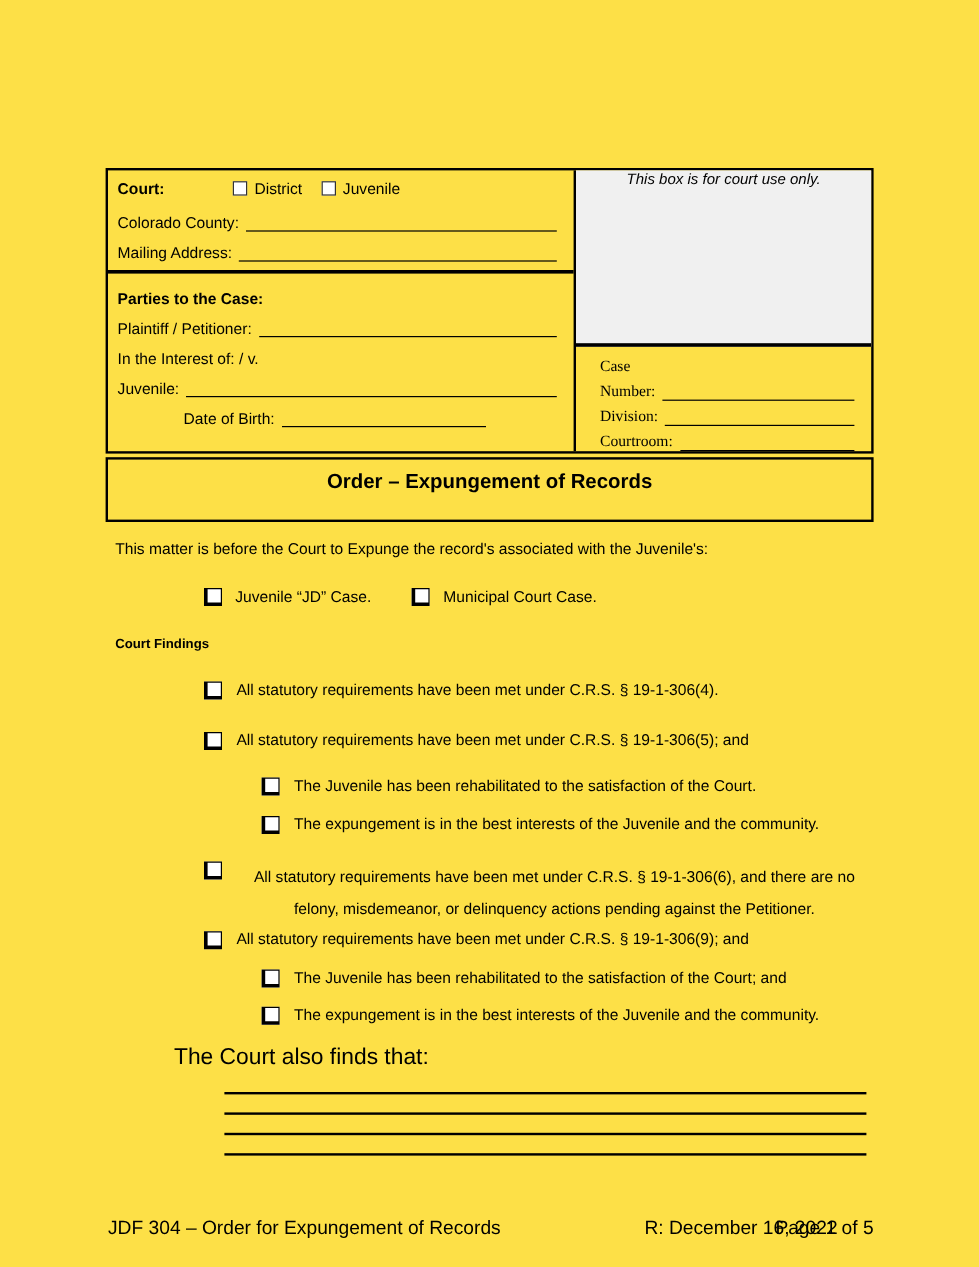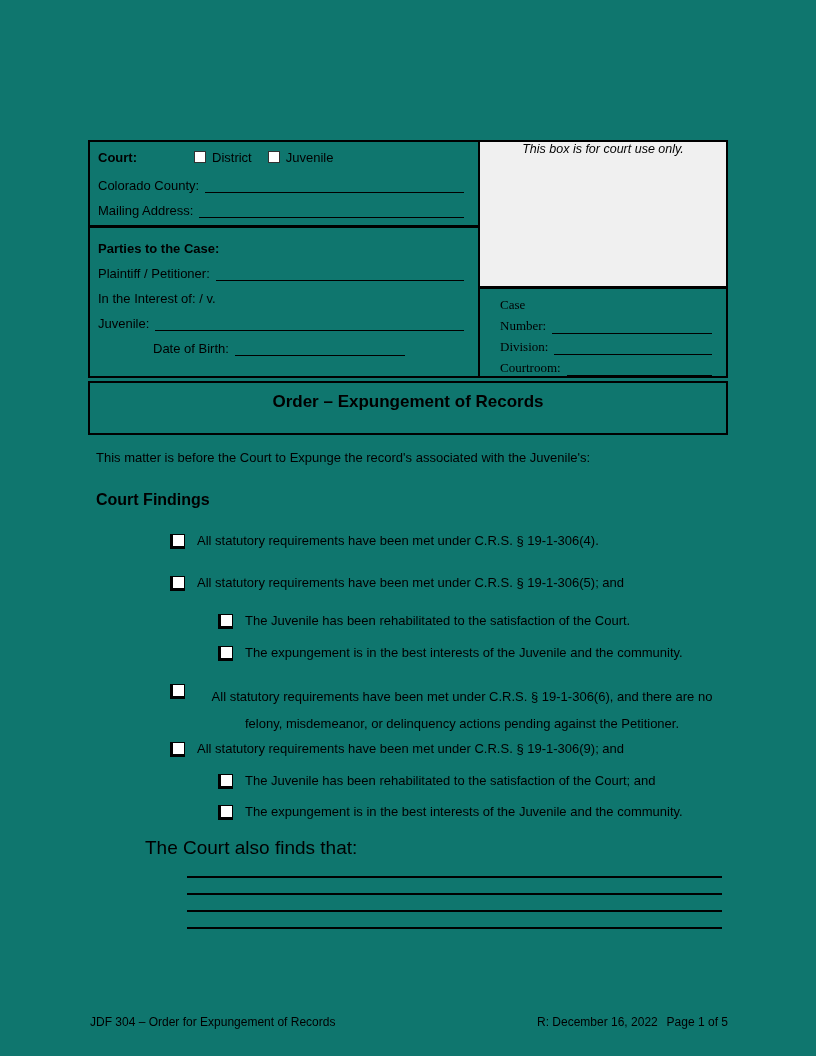--- a/index.html
+++ b/index.html
@@ -1,16 +1,16 @@
 <!DOCTYPE html>
 <html><head>
 <meta charset="utf-8">
 <style>
   html,body{margin:0;padding:0;background:#fff;}
-  .page{position:relative;width:816px;height:1056px;background:#0f766e;
+  .page{position:relative;width:816px;height:1056px;background:#fde047;
         font-family:"Liberation Sans", sans-serif;color:#000;overflow:hidden;}
   .b{font-weight:bold;}
 
   
   .form-header{position:absolute;top:140px;left:88px;width:640px;}
   .htable{display:flex;border:2px solid #000;box-sizing:border-box;}
   .hcol-left{width:390px;border-right:2px solid #000;display:flex;flex-direction:column;box-sizing:border-box;}
   .hcol-right{flex:1;display:flex;flex-direction:column;}
   .court-box{height:86px;border-bottom:3px solid #000;padding:4px 8px 0 8px;box-sizing:border-box;}
   .parties-box{height:148px;padding:3px 8px 0 8px;box-sizing:border-box;}
@@ -31,33 +31,33 @@
   .gap6{display:inline-block;width:6px;}
   .indent55{margin-left:55px;}
   .title-bar{margin-top:3px;border:2px solid #000;height:54px;line-height:37px;text-align:center;
              font-weight:bold;font-size:17px;box-sizing:border-box;}
 
   
   .bodyc{position:absolute;top:450px;left:90px;width:638px;font-size:13px;}
   .intro{margin:0 0 0 6px;}
   .case-type-row{margin:24px 0 0 80px;display:flex;gap:34px;}
   .opt{display:flex;align-items:center;gap:11px;}
-  .findings-heading{margin:26px 0 0 6px;font-size:16px;font-weight:bold;}
+  .findings-heading{margin:26px 0 0 6px;font-size:11px;font-weight:bold;}
   .finding{display:flex;align-items:flex-start;gap:12px;}
   .lvl1{margin-left:80px;}
   .lvl2{margin-left:128px;}
   .mtA{margin-top:24px;} .mtB{margin-top:26px;} .mtC{margin-top:22px;}
   .mtD{margin-top:16px;} .mtE{margin-top:4px;}  .mtF{margin-top:15px;}
   .wrap .ftext{line-height:27px;max-width:530px;text-align:center;}
   .also-finds{margin:17px 0 0 55px;font-size:19px;}
   .blank-lines{margin:2px 0 0 97px;width:535px;}
   .bline{height:15px;border-bottom:2px solid #000;}
 
   
-  .footer{position:absolute;top:1015px;left:90px;width:638px;height:16px;font-size:12px;}
+  .footer{position:absolute;top:1015px;left:90px;width:638px;height:16px;font-size:16px;}
   .footer .f-left{position:absolute;left:0;}
   .footer .f-center{position:absolute;left:407px;margin-left:40px;}
   .footer .f-right{position:absolute;right:0;}
 </style>
 </head>
 <body>
 
 <div class="page">
 
   <div class="form-header">
@@ -131,20 +131,30 @@
         </div>
       </div>
     </div>
 
     <div class="title-bar">Order – Expungement of Records</div>
   </div>
 
   <div class="bodyc">
     <p class="intro">This matter is before the Court to Expunge the record's associated with the Juvenile's:</p>
 
+    <div class="case-type-row">
+      <span class="opt">
+        <span class="cb-shadow"></span>
+        <span>Juvenile “JD” Case.</span>
+      </span>
+      <span class="opt">
+        <span class="cb-shadow"></span>
+        <span>Municipal Court Case.</span>
+      </span>
+    </div>
 
     <div class="findings-heading">Court Findings</div>
 
     <div class="finding lvl1 mtA">
       <span class="cb-shadow"></span>
       <span class="ftext">All statutory requirements have been met under C.R.S. § 19-1-306(4).</span>
     </div>
 
     <div class="finding lvl1 mtB">
       <span class="cb-shadow"></span>

